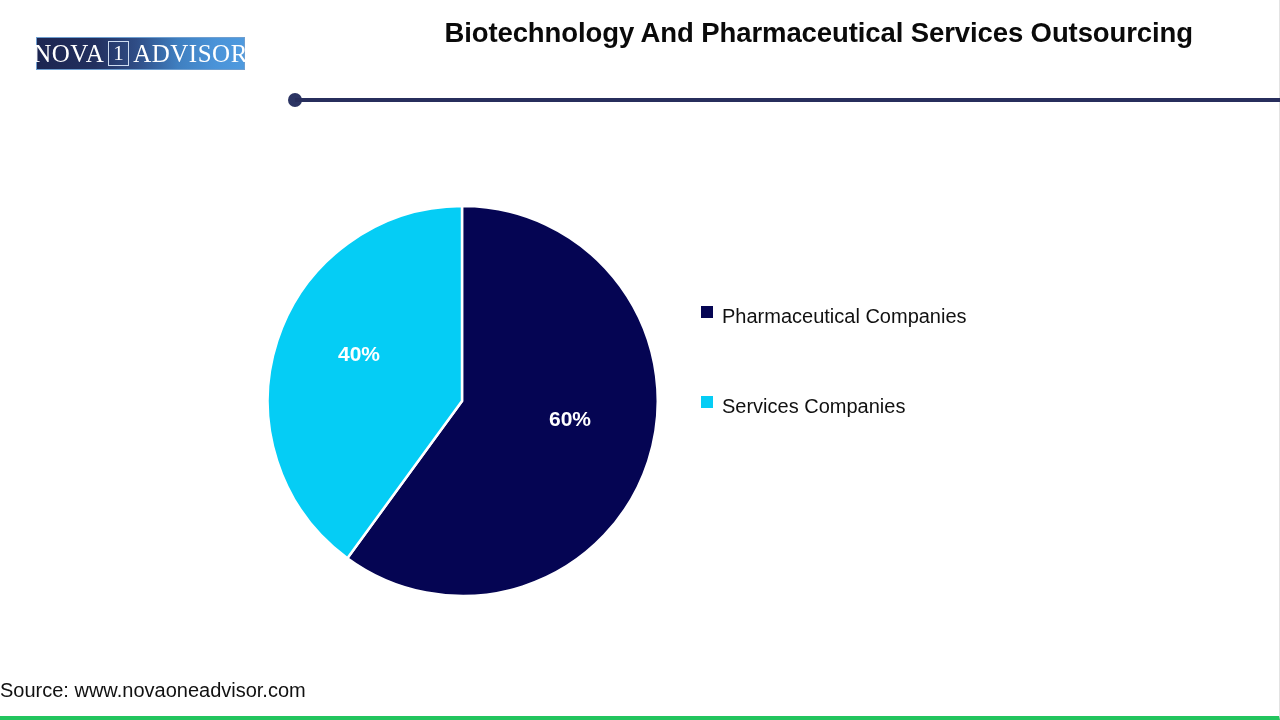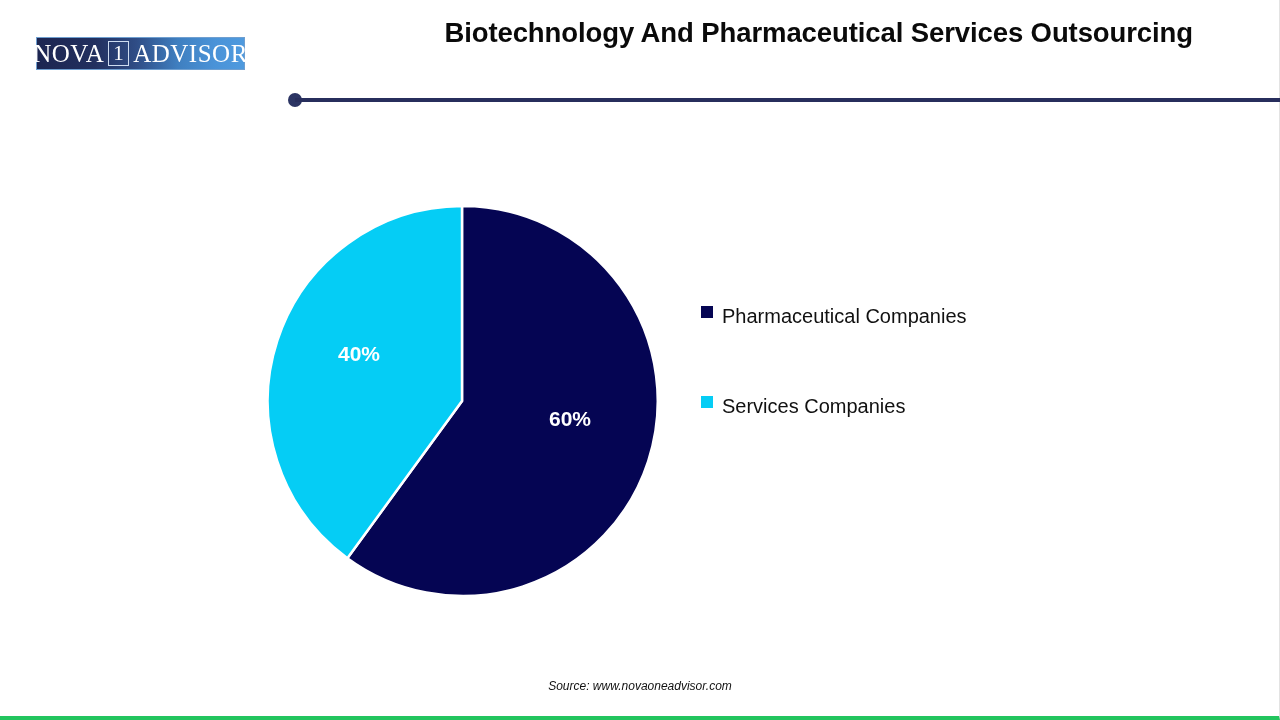--- a/index.html
+++ b/index.html
@@ -148,24 +148,22 @@
     line-height: 1;
     white-space: nowrap;
   }
 
   
   #source {
     position: absolute;
     left: 0;
     top: 679px;
     width: 1280px;
-    text-align: center;
-    font-size: 12px;
+    font-size: 20px;
     color: #111111;
-    font-style: italic;
   }
 </style>
 </head>
 <body>
 
 <div id="page">
 
   <div id="logo">
     <div id="logo-text">
       <span id="logo-left">NOVA</span>

